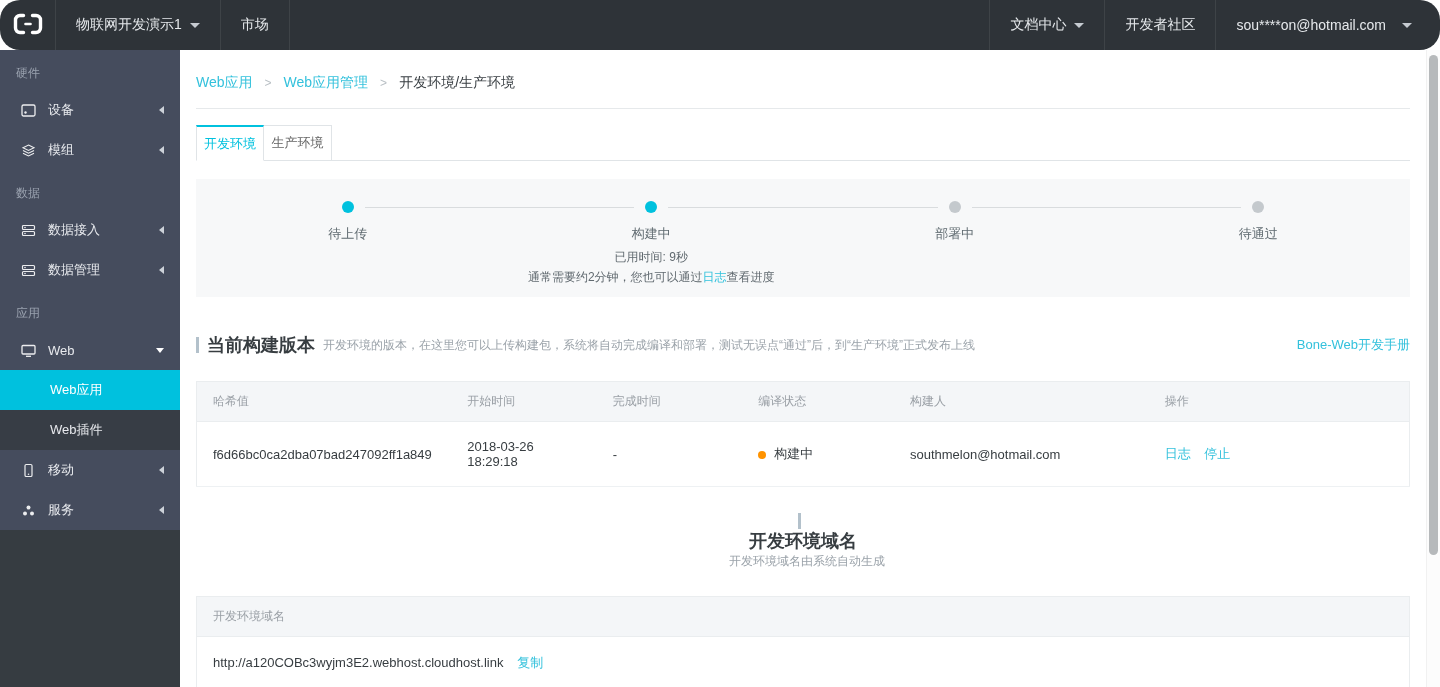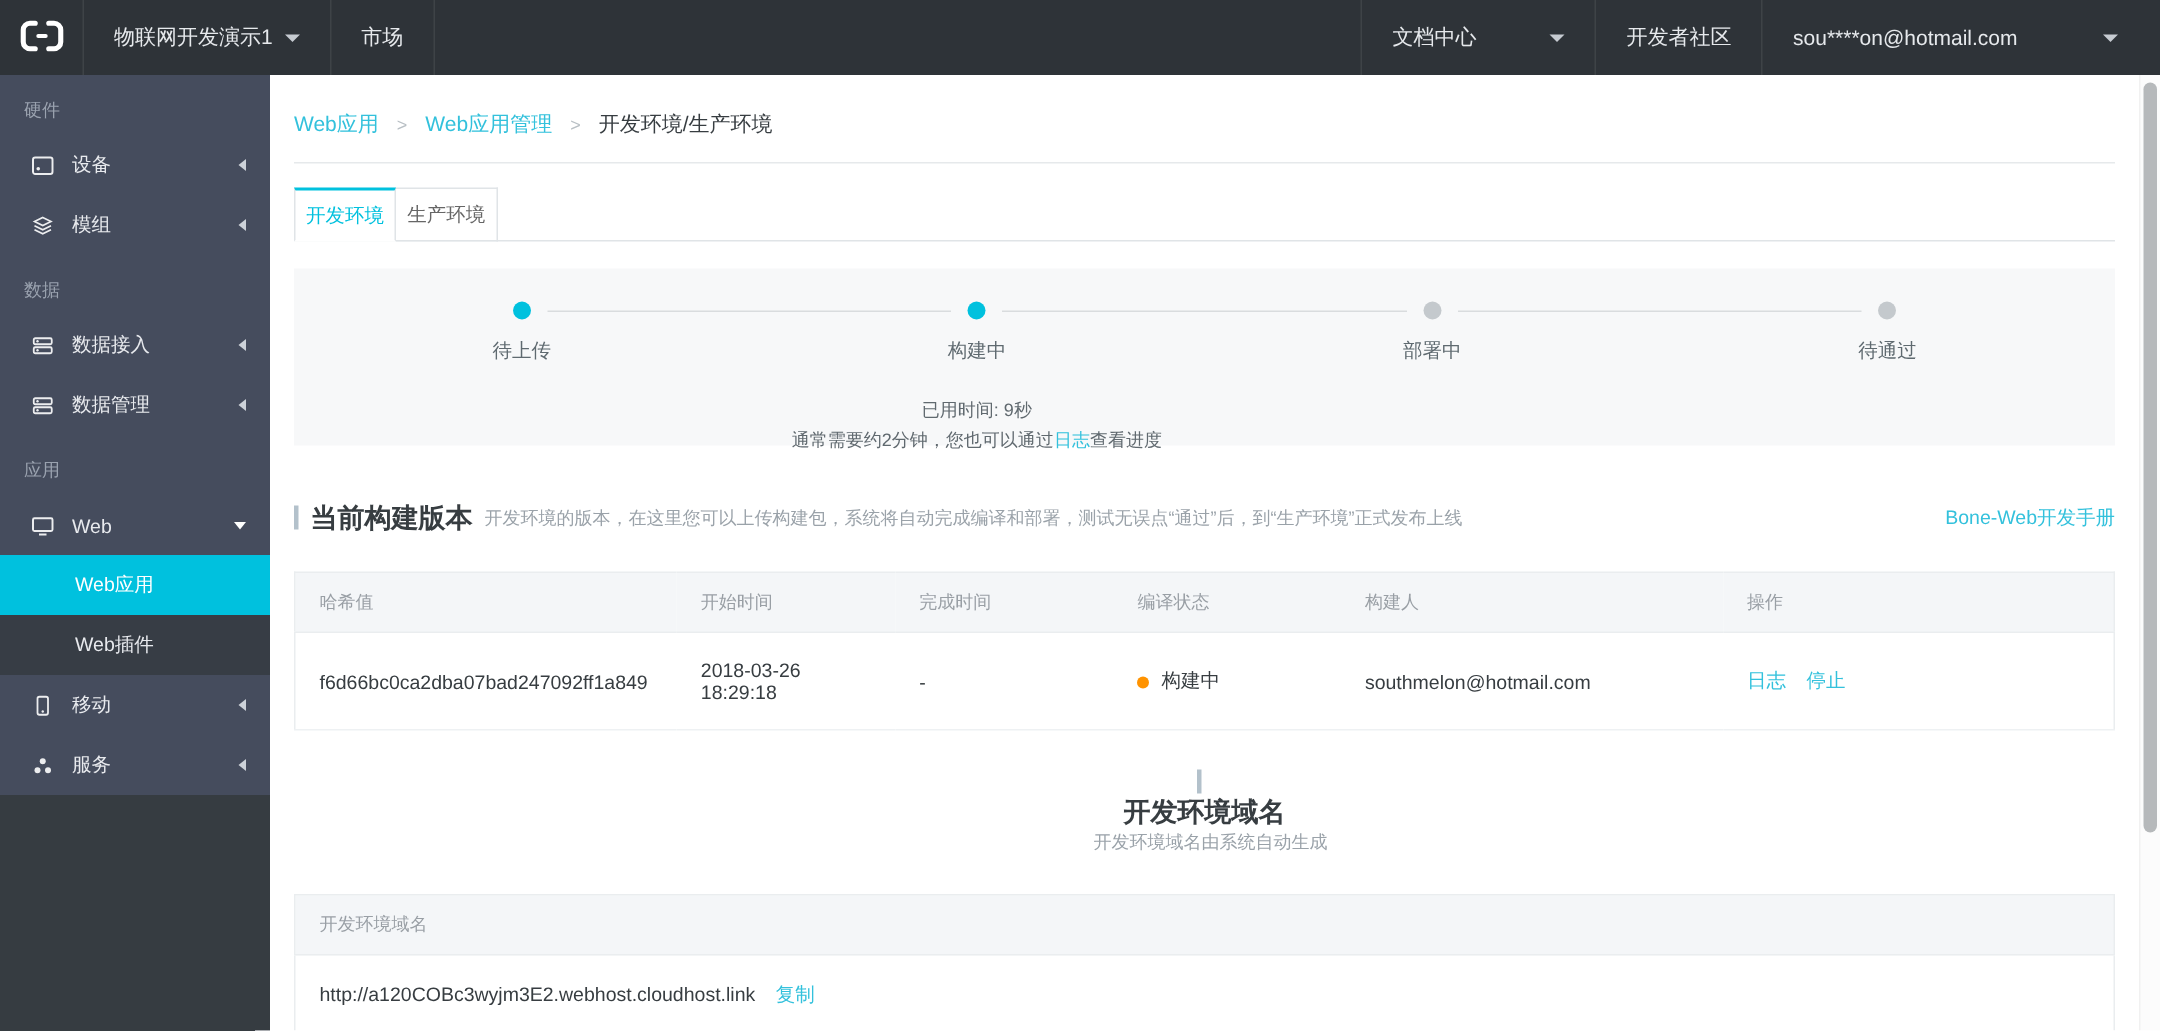--- a/index.html
+++ b/index.html
@@ -1,24 +1,24 @@
 <!DOCTYPE html>
 <html><head>
 <meta charset="utf-8">
 <style>
   * { margin:0; padding:0; box-sizing:border-box; }
   html,body { width:1440px; height:687px; overflow:hidden; }
   body { font-family:"Liberation Sans","DejaVu Sans",sans-serif; background:#fff; position:relative; }
 
   
-  .topbar { height:50px; background:#2e3338; display:flex; align-items:stretch; color:#e6e9ec; font-size:14px; }
+  .topbar { height:50px; background:#2e3338; display:flex; align-items:stretch; color:#e6e9ec; font-size:14px;border-radius:20px; }
   .topbar .cell { display:flex; align-items:center; padding:0 20px; border-right:1px solid rgba(255,255,255,0.08); cursor:pointer; }
   .topbar .logo-cell { width:56px; justify-content:center; padding:0; }
   .topbar .spacer { flex:1; border-right:none; }
-  .topbar .right-cell { border-right:none; border-left:1px solid rgba(255,255,255,0.08);gap:41px; }
+  .topbar .right-cell { border-right:none; border-left:1px solid rgba(255,255,255,0.08); }
   .caret { display:inline-block; margin-left:8px; width:0; height:0; border-left:5px solid transparent; border-right:5px solid transparent; border-top:5px solid #c6cbd1; }
 
   
   .layout { display:flex; height:637px; }
 
   
   .sidebar { width:180px; background:#454c5d; display:flex; flex-direction:column; color:#e8eaee; }
   .side-label { font-size:12px; color:#9aa2af; padding:15px 16px 8px 16px; }
   .side-item { height:40px; display:flex; align-items:center; padding:0 16px 0 20px; font-size:13px; cursor:pointer; position:relative; }
   .side-item .icn { width:16px; height:16px; margin-right:12px; display:flex; align-items:center; justify-content:center; opacity:.9; }
@@ -45,21 +45,21 @@
   .tab:not(.active){ border-top:1px solid #e0e4e7; border-bottom:1px solid #e0e4e7; }
 
   
   .stepper-panel { margin-top:18px; background:#f7f8f9; height:118px; position:relative; padding-top:22px; }
   .steps { display:flex; }
   .step { flex:1; text-align:center; position:relative; }
   .step .dot { width:12px; height:12px; border-radius:50%; margin:0 auto; background:#c4c9cd; position:relative; z-index:1; }
   .step.on .dot { background:#00c1de; }
   .step:not(:first-child)::before { content:''; position:absolute; top:5.5px; height:1px; left:calc(-50% + 17px); width:calc(100% - 34px); background:#d9dcde; }
   .step .slabel { margin-top:12px; font-size:13px; color:#5f6a70; }
-  .step-info { position:absolute; left:25%; width:25%; top:84px; text-align:center; font-size:12px; color:#60696f; line-height:20px; }
+  .step-info { position:absolute; left:25%; width:25%; top:68px; text-align:center; font-size:12px; color:#60696f; line-height:20px; }
   .step-info a { color:#33c1dc; text-decoration:none; cursor:pointer; }
 
   
   .section-head { display:flex; align-items:center; }
   .section-head .bar { width:3px; height:16px; background:#b3c1cb; margin-right:8px; }
   .section-head .title { font-size:18px; font-weight:bold; color:#373d41; }
   .section-head .desc { font-size:12px; color:#9aa2a9; margin-left:8px; }
   .section-head .right-link { margin-left:auto; font-size:13px; color:#33c1dc; text-decoration:none; cursor:pointer; }
 
   

